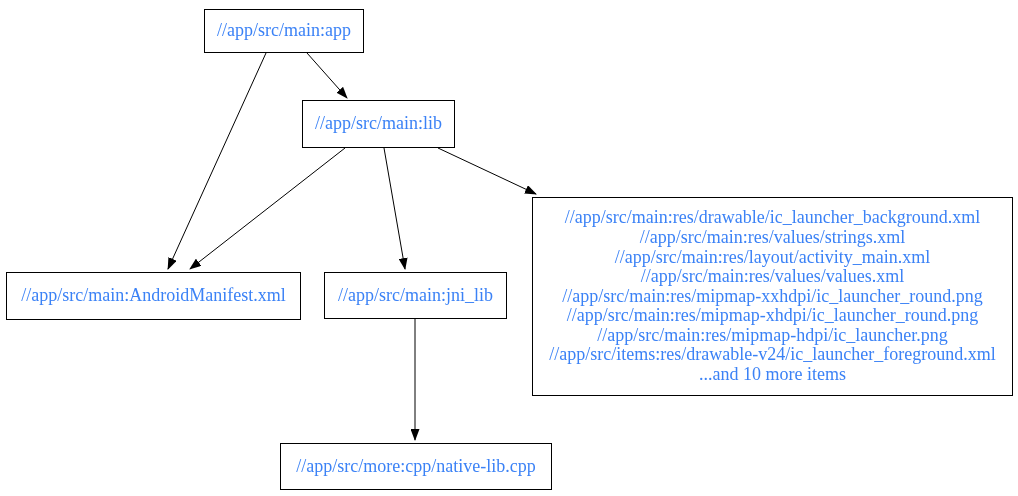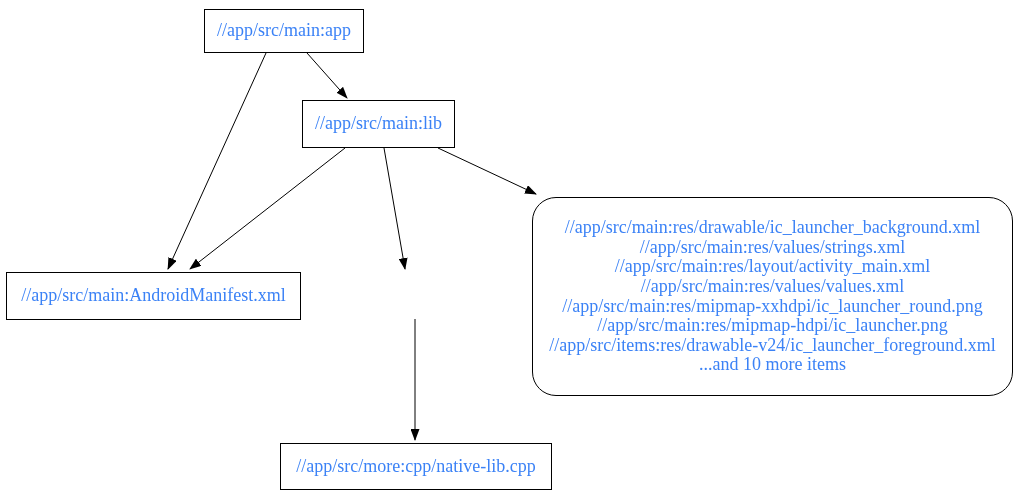--- a/index.html
+++ b/index.html
@@ -38,21 +38,21 @@
     justify-content: center;
     text-align: center;
     font-size: 18px;
     line-height: 19.6px;
     white-space: nowrap;
   }
   .node-app      { left: 204px; top: 9px;   width: 160px; height: 44px; }
   .node-lib      { left: 302px; top: 100px; width: 153px; height: 48px; justify-content: center; }
   .node-manifest { left: 6px;   top: 272px; width: 295px; height: 48px; }
   .node-jni      { left: 324px; top: 272px; width: 183px; height: 47px; }
-  .node-res      { left: 532px; top: 197px; width: 481px; height: 199px; border-radius: 24px; }
+  .node-res      { left: 532px; top: 197px; width: 481px; height: 199px; }
   .node-native   { left: 280px; top: 443px; width: 272px; height: 47px; }
   .res-line {
     display: block;
     width: 100%;
   }
 </style>
 </head>
 <body>
 
 <div class="canvas">
@@ -76,27 +76,31 @@
   </div>
 
   <div class="node node-lib">
     <span>//app/src/main:lib</span>
   </div>
 
   <div class="node node-manifest">
     <span>//app/src/main:AndroidManifest.xml</span>
   </div>
 
+  <div class="node node-jni">
+    <span>//app/src/main:jni_lib</span>
+  </div>
 
   <div class="node node-res">
     <span class="res-line">//app/src/main:res/drawable/ic_launcher_background.xml</span>
     <span class="res-line">//app/src/main:res/values/strings.xml</span>
     <span class="res-line">//app/src/main:res/layout/activity_main.xml</span>
     <span class="res-line">//app/src/main:res/values/values.xml</span>
     <span class="res-line">//app/src/main:res/mipmap-xxhdpi/ic_launcher_round.png</span>
+    <span class="res-line">//app/src/main:res/mipmap-xhdpi/ic_launcher_round.png</span>
     <span class="res-line">//app/src/main:res/mipmap-hdpi/ic_launcher.png</span>
     <span class="res-line">//app/src/items:res/drawable-v24/ic_launcher_foreground.xml</span>
     <span class="res-line">...and 10 more items</span>
   </div>
 
   <div class="node node-native">
     <span>//app/src/more:cpp/native-lib.cpp</span>
   </div>
 
 </div>

